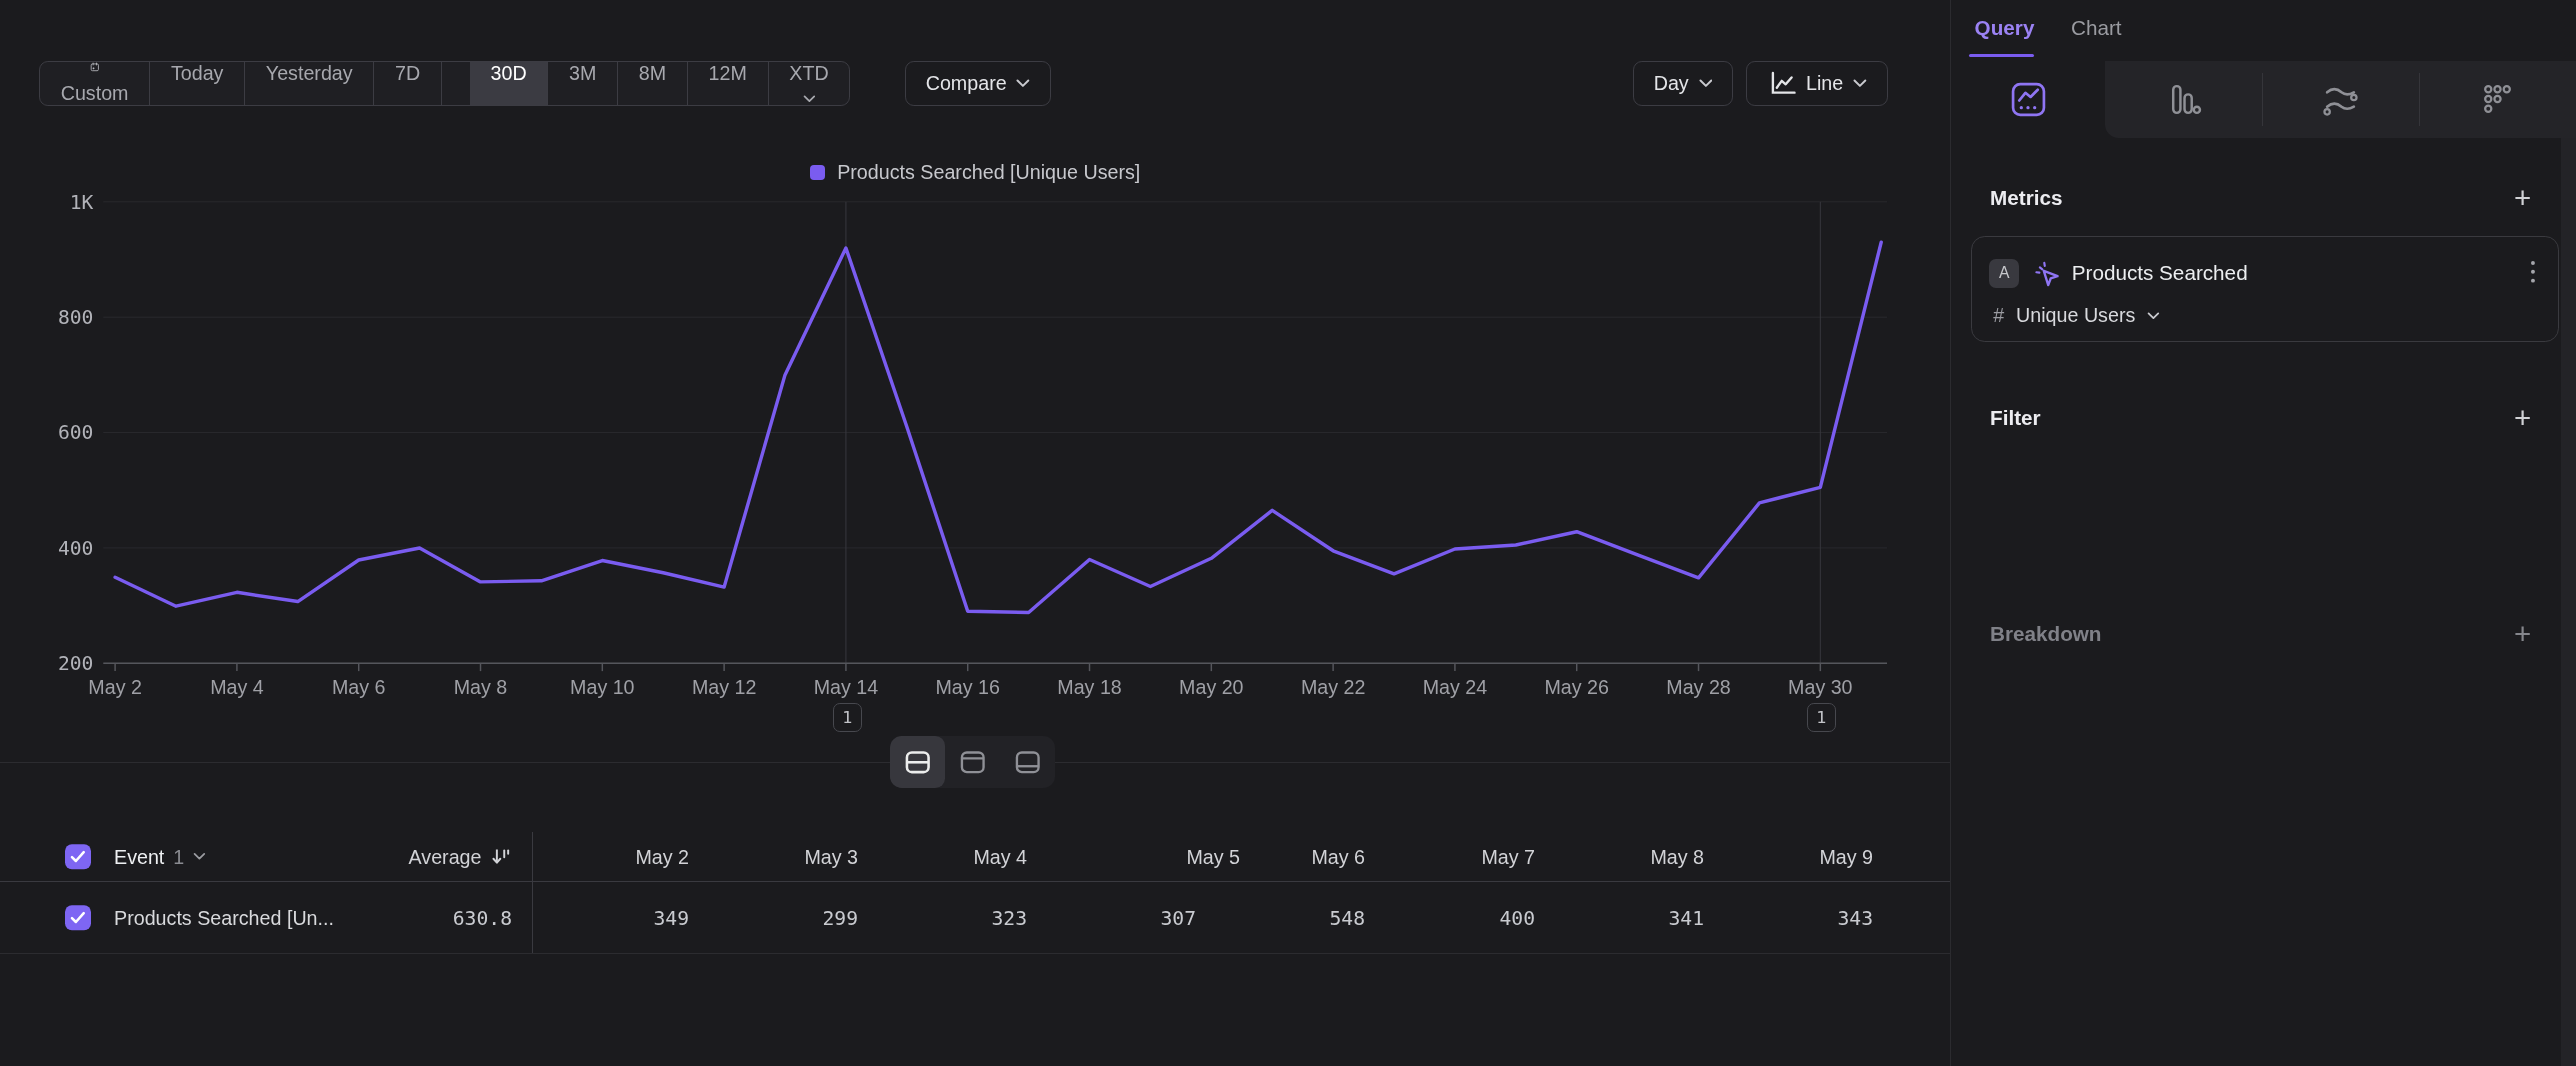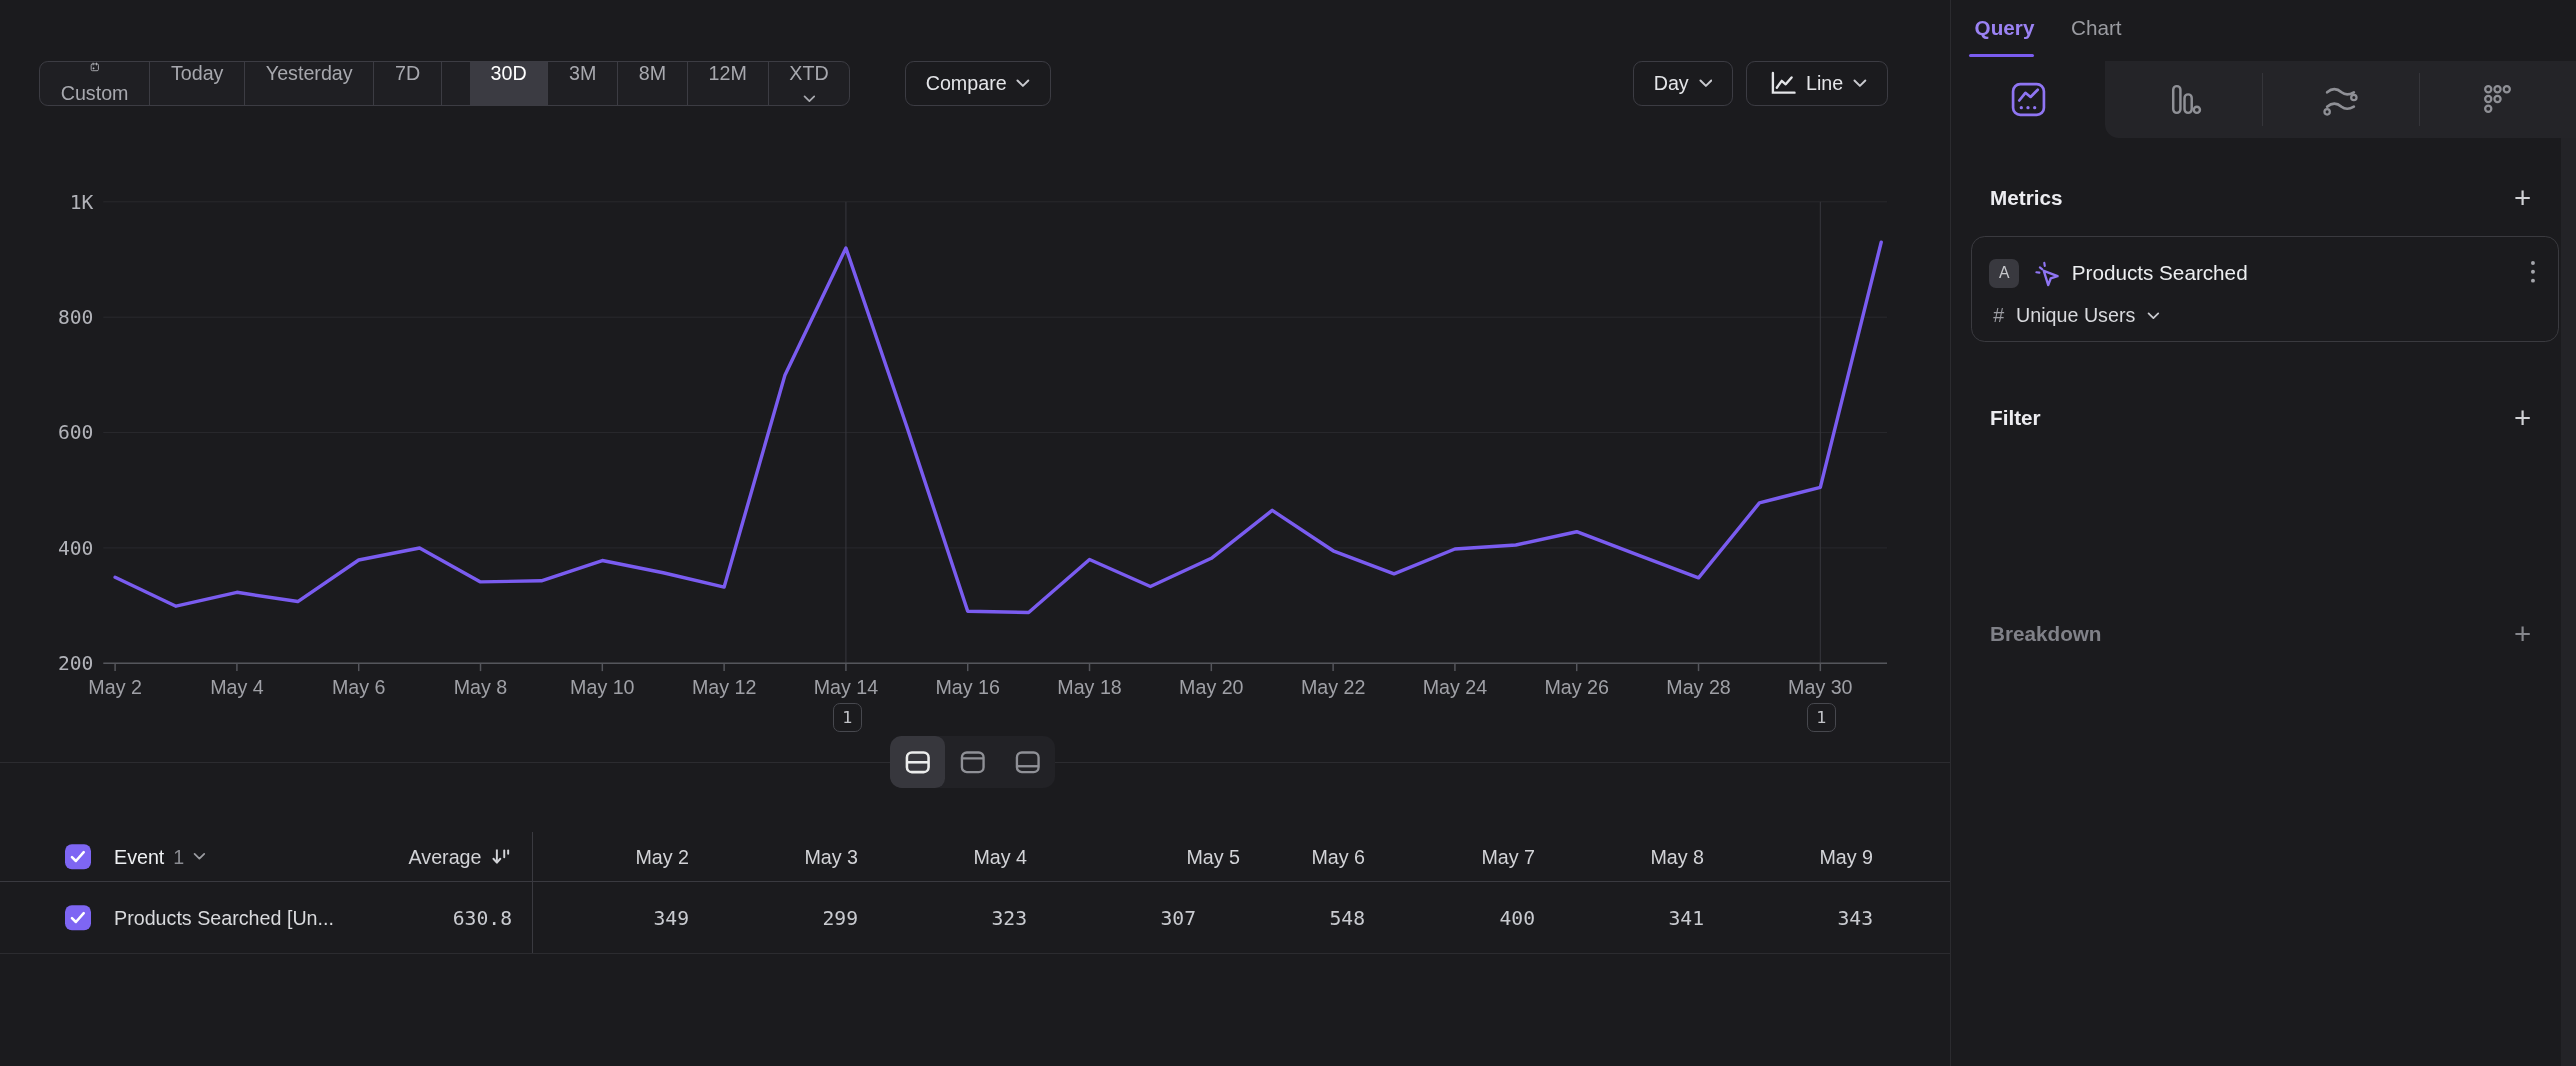--- a/index.html
+++ b/index.html
@@ -141,20 +141,24 @@
     <svg width="29.5" height="26.6" viewBox="0 0 30 27">
         <path d="M6 3 V23 H28" fill="none" stroke="#e4e5e8" stroke-width="2.4" stroke-linecap="round"></path>
         <polyline points="10,18 15,11 19,14.5 25,7.5" fill="none" stroke="#e4e5e8" stroke-width="2.4" stroke-linecap="round" stroke-linejoin="round"></polyline>
       </svg>
     <span>Line</span>
     <svg class="chev" width="13.8" height="8.9" viewBox="0 0 14 9">
         <polyline points="1.5,1.5 7,7 12.5,1.5" fill="none" stroke="#c9cacf" stroke-width="2" stroke-linecap="round" stroke-linejoin="round"></polyline>
       </svg>
   </button>
 
+  <div id="legend">
+    <span class="swatch"></span>
+    <span>Products Searched [Unique Users]</span>
+  </div>
 
   <svg id="chart" viewBox="0 0 1982 760" width="1950" height="748">
       <line x1="105" y1="674" x2="1918" y2="674" stroke="#2a2a2e" stroke-width="1"></line>
       <text x="95" y="681" text-anchor="end" fill="#b2b3b9" font-size="20" font-family="DejaVu Sans Mono, monospace">200</text>
       <line x1="105" y1="556.75" x2="1918" y2="556.75" stroke="#2a2a2e" stroke-width="1"></line>
       <text x="95" y="563.75" text-anchor="end" fill="#b2b3b9" font-size="20" font-family="DejaVu Sans Mono, monospace">400</text>
       <line x1="105" y1="439.5" x2="1918" y2="439.5" stroke="#2a2a2e" stroke-width="1"></line>
       <text x="95" y="446.5" text-anchor="end" fill="#b2b3b9" font-size="20" font-family="DejaVu Sans Mono, monospace">600</text>
       <line x1="105" y1="322.25" x2="1918" y2="322.25" stroke="#2a2a2e" stroke-width="1"></line>
       <text x="95" y="329.25" text-anchor="end" fill="#b2b3b9" font-size="20" font-family="DejaVu Sans Mono, monospace">800</text>

